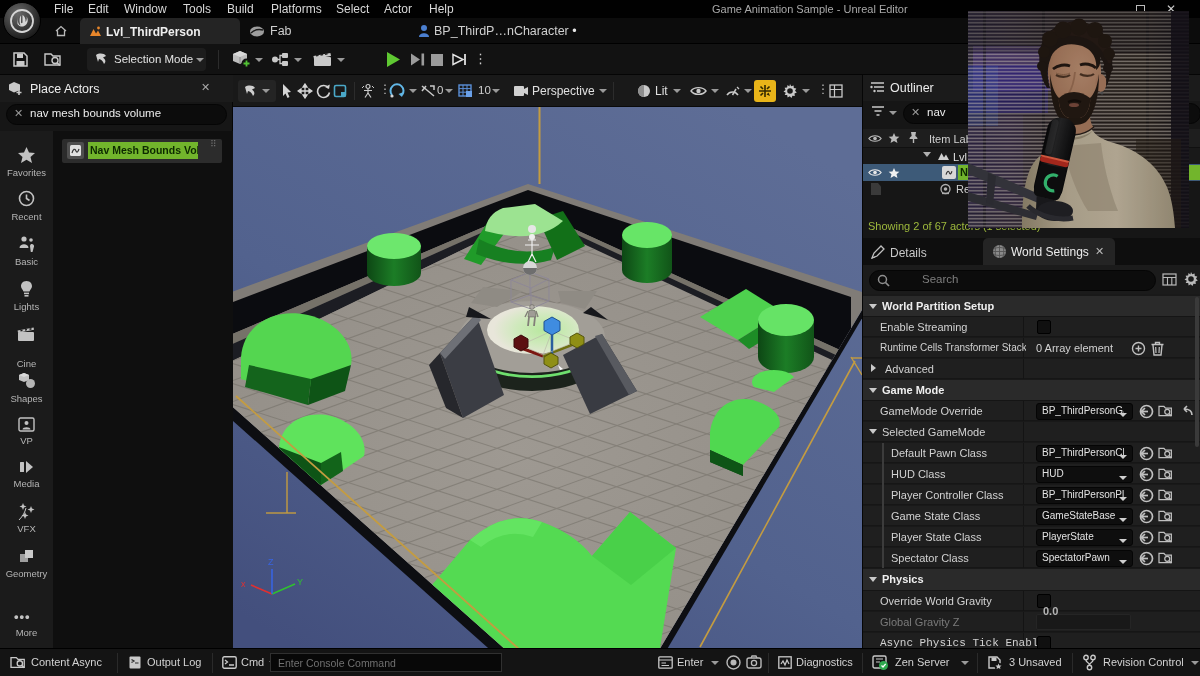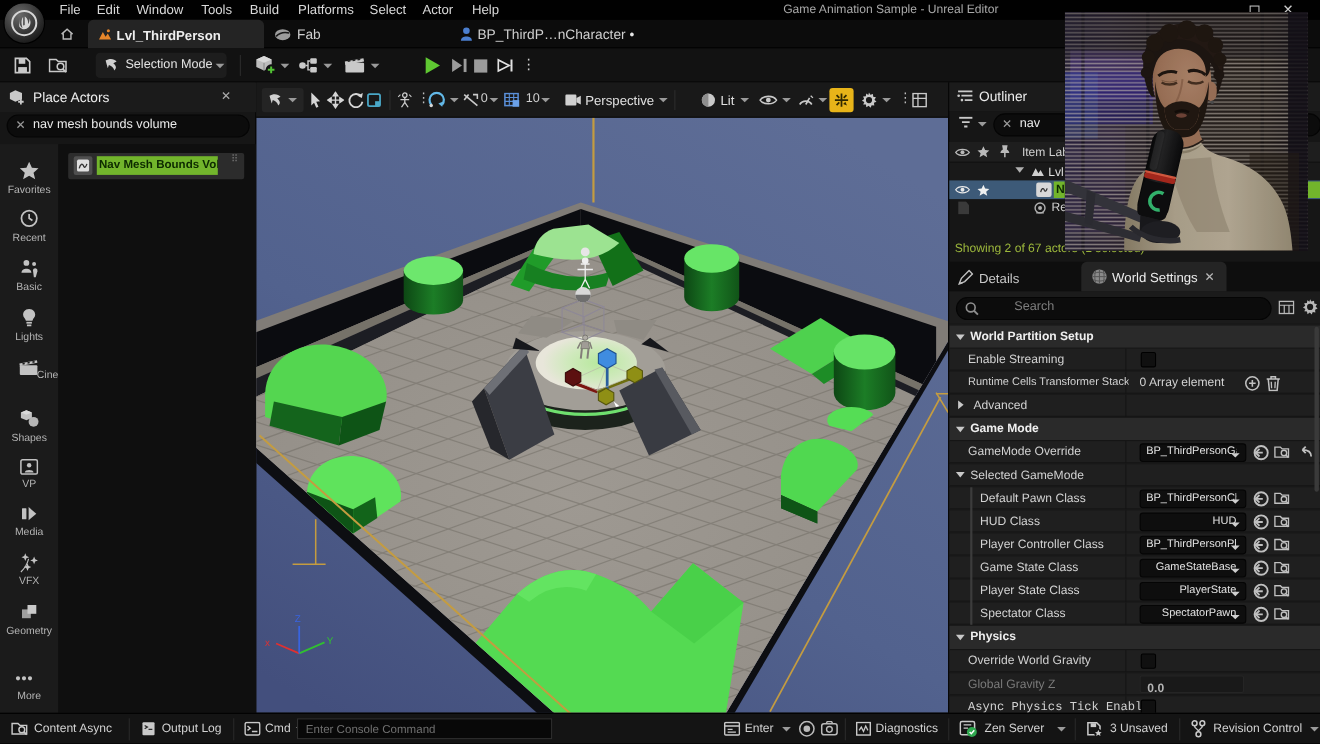--- a/index.html
+++ b/index.html
@@ -163,21 +163,21 @@
         <rect x="5" y="12.6" width="5" height="1.6" fill="#c2c2c2"></rect>
         <rect x="5.5" y="15" width="4" height="1.6" fill="#c2c2c2"></rect>
       </svg>
     <div class="abs" style="left:0;top:170px;width:53px;">Lights</div>
 
     <svg class="abs" style="left:17px;top:196px;" width="19" height="15" viewBox="0 0 19 15">
         <rect x="1" y="5" width="16" height="9" rx="1" fill="#c2c2c2"></rect>
         <path d="M1 4.5 L17 1.5 L16.6 -0.8 L0.6 2.2 Z" fill="#c2c2c2" transform="translate(0,1.2)"></path>
         <path d="M3.5 3.8 L5.5 3.4 M8 3 L10 2.6 M12.5 2.2 L14.5 1.8" stroke="#1b1b1b" stroke-width="1.4"></path>
       </svg>
-    <div class="abs" style="left:0;top:205px;width:53px;text-align:right;">Cine</div>
+    <div class="abs" style="left:0;top:227px;width:53px;">Cine</div>
 
     <svg class="abs" style="left:18px;top:240px;" width="18" height="18" viewBox="0 0 18 18">
         <path d="M6 2 L11 4 V9 L6 11 L1 9 V4 Z" fill="#c2c2c2"></path>
         <path d="M6 2 L11 4 L6 6 L1 4 Z" fill="#dadada"></path>
         <circle cx="12.5" cy="12.5" r="4.5" fill="#b5b5b5"></circle>
       </svg>
     <div class="abs" style="left:0;top:262px;width:53px;">Shapes</div>
 
     <svg class="abs" style="left:18px;top:286px;" width="17" height="15" viewBox="0 0 17 15">
         <rect x="1" y="1" width="15" height="13" rx="1.5" fill="none" stroke="#c2c2c2" stroke-width="1.4"></rect>
@@ -642,21 +642,21 @@
       </svg>
     <div class="abs" style="left:32px;top:198px;color:#7e7e7e;font-size:11.5px;margin-left:27px;">Search</div>
     <svg class="abs" style="left:299px;top:197px;" width="15" height="15" viewBox="0 0 15 15">
         <rect x="1" y="2" width="13" height="11" fill="none" stroke="#b9b9b9" stroke-width="1.2"></rect>
         <path d="M1 5.5 H14 M5.5 5.5 V13 M9.8 5.5 V13" stroke="#b9b9b9" stroke-width="1.1"></path>
       </svg>
     <svg class="abs" style="left:320px;top:196px;" width="16" height="16" viewBox="0 0 16 16">
         <path d="M8 1 L9.2 3.2 L11.6 2.5 L11.8 5 L14.3 5.5 L13 7.7 L14.8 9.5 L12.5 10.5 L12.8 13 L10.4 12.7 L9.5 15 L7.7 13.2 L5.6 14.6 L5.2 12.1 L2.7 12 L3.8 9.8 L1.5 8.5 L3.6 7 L2.6 4.7 L5.1 4.5 L5.5 2 L7.4 3.4 Z M8 5.2 A2.8 2.8 0 1 0 8 10.8 A2.8 2.8 0 1 0 8 5.2" fill="#b9b9b9" fill-rule="evenodd"></path>
       </svg>
 
-    <div id="props" class="abs" style="left:0;top:219px;width:338px;height:354px;background:#191919;overflow:hidden;text-align:right;">
+    <div id="props" class="abs" style="left:0;top:219px;width:338px;height:354px;background:#191919;overflow:hidden;">
     <div class="abs" style="left:332px;top:3px;width:4px;height:150px;background:#3a3a3a;border-radius:2px;z-index:5;"></div>
     <div class="abs" style="left:0;top:2px;width:338px;height:21px;background:#2a2a2a;border-bottom:1px solid #151515;"></div>
     <div class="abs" style="left:6px;top:10px;width:0;height:0;border-left:4.5px solid transparent;border-right:4.5px solid transparent;border-top:5.5px solid #c9c9c9;"></div>
     <div class="abs" style="left:19px;top:6px;color:#efefef;font-weight:bold;">World Partition Setup</div>
     <div class="abs" style="left:0;top:23px;width:338px;height:20px;background:#1f1f1f;border-bottom:1px solid #161616;"></div>
     <div class="abs" style="left:160px;top:23px;width:1px;height:20px;background:#141414;"></div>
     <div class="abs" style="left:17px;top:27px;color:#d2d2d2;">Enable Streaming</div>
     <div class="abs" style="left:174px;top:26px;width:14px;height:14px;background:#101010;border:1px solid #000;border-radius:2px;"></div>
     <div class="abs" style="left:0;top:44px;width:338px;height:20px;background:#1f1f1f;border-bottom:1px solid #161616;"></div>
     <div class="abs" style="left:160px;top:44px;width:1px;height:20px;background:#141414;"></div>
@@ -800,21 +800,21 @@
     <div class="abs" style="left:6px;top:283px;width:0;height:0;border-left:4.5px solid transparent;border-right:4.5px solid transparent;border-top:5.5px solid #c9c9c9;"></div>
     <div class="abs" style="left:19px;top:279px;color:#efefef;font-weight:bold;">Physics</div>
     <div class="abs" style="left:0;top:297px;width:338px;height:20px;background:#1f1f1f;border-bottom:1px solid #161616;"></div>
     <div class="abs" style="left:160px;top:297px;width:1px;height:20px;background:#141414;"></div>
     <div class="abs" style="left:17px;top:301px;color:#d2d2d2;">Override World Gravity</div>
     <div class="abs" style="left:174px;top:300px;width:14px;height:14px;background:#101010;border:1px solid #000;border-radius:2px;"></div>
     <div class="abs" style="left:0;top:318px;width:338px;height:20px;background:#1f1f1f;border-bottom:1px solid #161616;"></div>
     <div class="abs" style="left:160px;top:318px;width:1px;height:20px;background:#141414;"></div>
     <div class="abs" style="left:17px;top:322px;color:#7a7a7a;">Global Gravity Z</div>
     <div class="abs" style="left:173px;top:320px;width:95px;height:16px;background:#191919;border:1px solid #252525;border-radius:2px;"></div>
-    <div class="abs" style="left:180px;top:326px;color:#b5b5b5;font-weight:bold;">0.0</div>
+    <div class="abs" style="left:180px;top:311px;color:#b5b5b5;font-weight:bold;">0.0</div>
     <div class="abs" style="left:0;top:339px;width:338px;height:20px;background:#1f1f1f;border-bottom:1px solid #161616;"></div>
     <div class="abs" style="left:160px;top:339px;width:1px;height:20px;background:#141414;"></div>
     <div class="abs" style="left:17px;top:343px;color:#d2d2d2;font-family:Liberation Mono, monospace;">Async Physics Tick Enabled</div>
     <div class="abs" style="left:174px;top:342px;width:14px;height:14px;background:#101010;border:1px solid #000;border-radius:2px;"></div>
     <div class="abs" style="left:19px;top:149px;width:2px;height:125px;background:#3c3c3c;"></div>
     </div>
   </div>
 
   <div id="bottombar" class="abs" style="left:0;top:648px;width:1200px;height:28px;background:#141414;border-top:1px solid #000;font-size:11px;color:#d2d2d2;">
     <svg class="abs" style="left:10px;top:6px;" width="17" height="15" viewBox="0 0 19 17">

